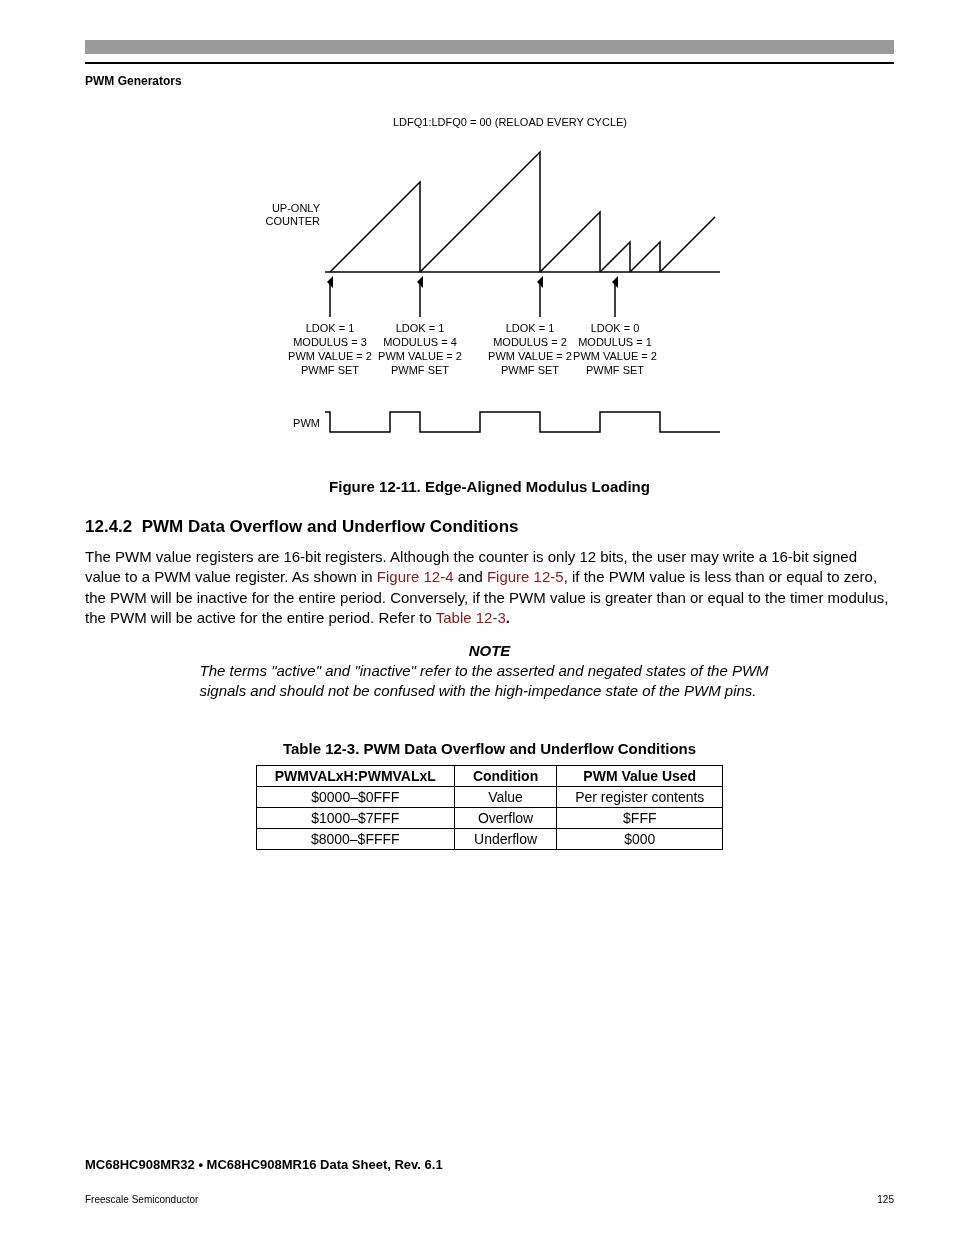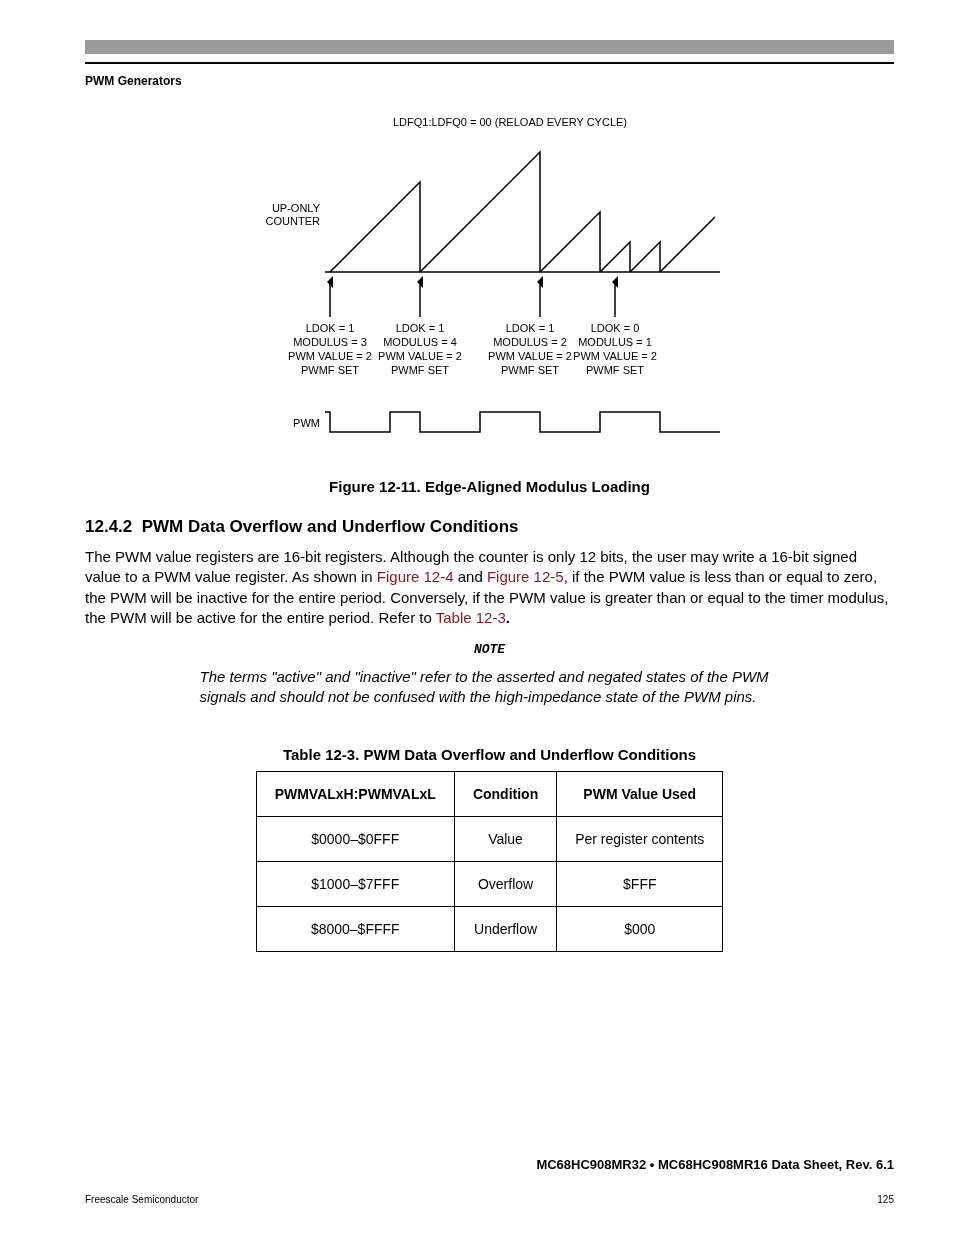--- a/index.html
+++ b/index.html
@@ -55,23 +55,22 @@
     margin: 0 0 14px;
   }
   a.xref {
     color: #7f1d1d;
     text-decoration: none;
   }
   .note-head {
     text-align: center;
     font-weight: bold;
     font-style: italic;
-    font-size: 13px;
-    margin-bottom: 10px;
-    font-family: Liberation Mono, monospace;
+    font-size: 15px;
+    margin-bottom: 2px;
   }
   .note-body {
     font-style: italic;
     font-size: 15px;
     line-height: 1.35;
     width: 580px;
     margin: 0 auto 18px;
   }
   .table-caption {
     text-align: center;
@@ -80,34 +79,34 @@
     margin-bottom: 8px;
     margin-top: 38px;
   }
   table.data {
     border-collapse: collapse;
     margin: 0 auto;
     font-size: 14px;
   }
   table.data th, table.data td {
     border: 1px solid #000;
-    padding: 14px 18px;
+    padding: 2px 18px;
     text-align: center;
   }
   table.data th {
     font-weight: bold;
   }
   .footer {
     position: absolute;
     left: 85px;
     right: 60px;
     bottom: 30px;
   }
   .footer-line {
-    text-align: right;
+    text-align: left;
     font-weight: bold;
     font-size: 13px;
     margin-bottom: 22px;
   }
   .footer-row {
     display: flex;
     justify-content: space-between;
     font-size: 10px;
   }
   .fig-label {

